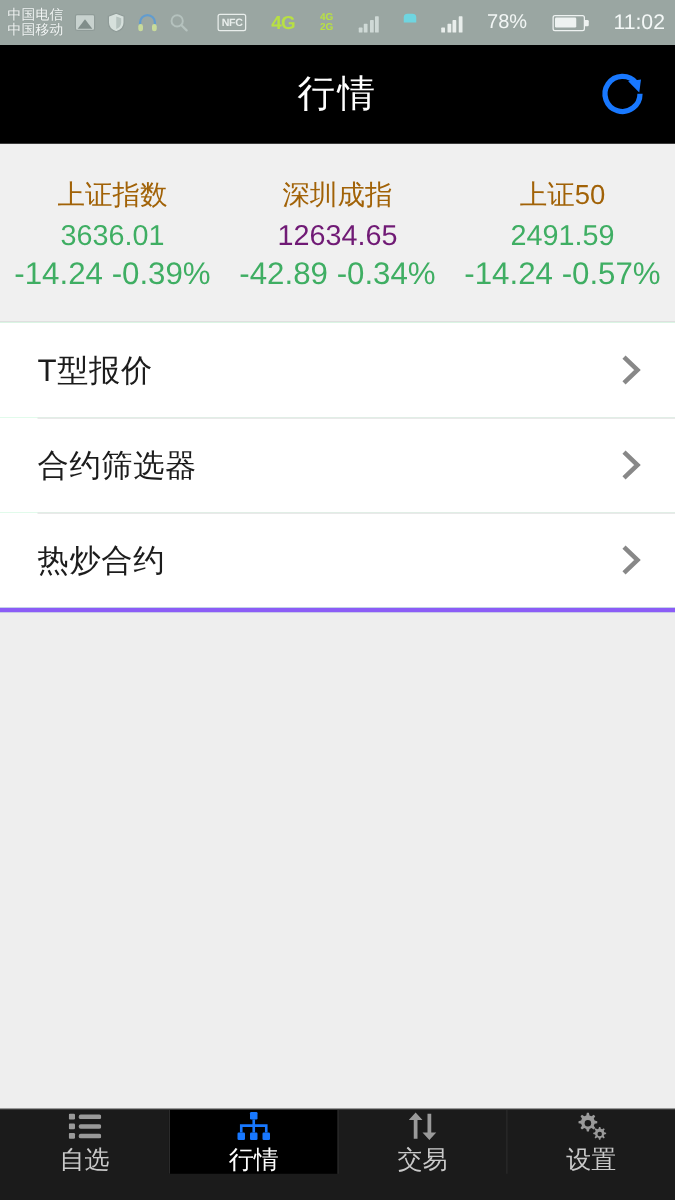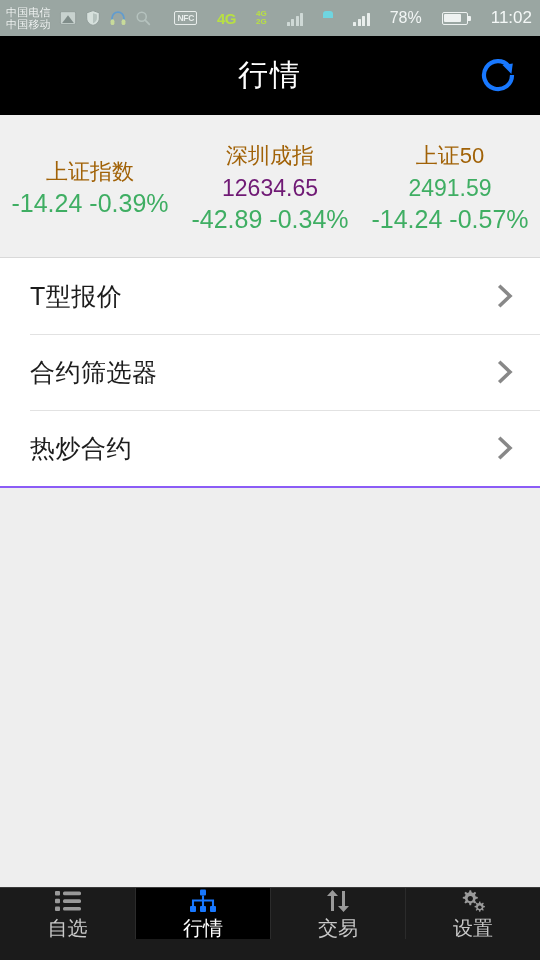--- a/index.html
+++ b/index.html
@@ -86,21 +86,21 @@
     display:flex; flex-direction:column; align-items:center; justify-content:center;
     gap:2px;
   }
   .idx-name{ font-size:22px; color:#a16207; font-weight:400; line-height:30px; }
   .idx-price{ font-size:23px; color:#3fae63; line-height:30px; font-weight:400;}
   .idx-chg{ font-size:25px; color:#3fae63; line-height:28px; font-weight:400;}
 
   
   .list{
     background:#86efac;
-    border-bottom:2px solid #8b5cf6;
+    border-bottom:4px solid #8b5cf6;
     flex:0 0 228px;
   }
   .row{
     height:76px;
     display:flex; align-items:center;
     padding:0 22px 0 30px;
     cursor:pointer; position:relative;
     background:#ffffff;
   }
   .row + .row:before{
@@ -200,20 +200,21 @@
         <path d="M34 13.5 A14 14 0 1 0 37 22" fill="none" stroke="#1878ff" stroke-width="4.2" stroke-linecap="butt"></path>
         <path d="M27.5 12.0 L37.8 10.6 L36.4 21.0 Z" fill="#1878ff"></path>
       </svg>
     </div>
   </div>
 
   <div class="index-panel">
 
     <div class="idx">
       <div class="idx-name">上证指数</div>
+      <div class="idx-price" style="color: rgb(63, 174, 99);">3636.01</div>
       <div class="idx-chg" style="color: rgb(63, 174, 99);">-14.24 -0.39%</div>
     </div>
 
     <div class="idx">
       <div class="idx-name">深圳成指</div>
       <div class="idx-price" style="color: #701a75;">12634.65</div>
       <div class="idx-chg" style="color: rgb(63, 174, 99);">-42.89 -0.34%</div>
     </div>
 
     <div class="idx">

